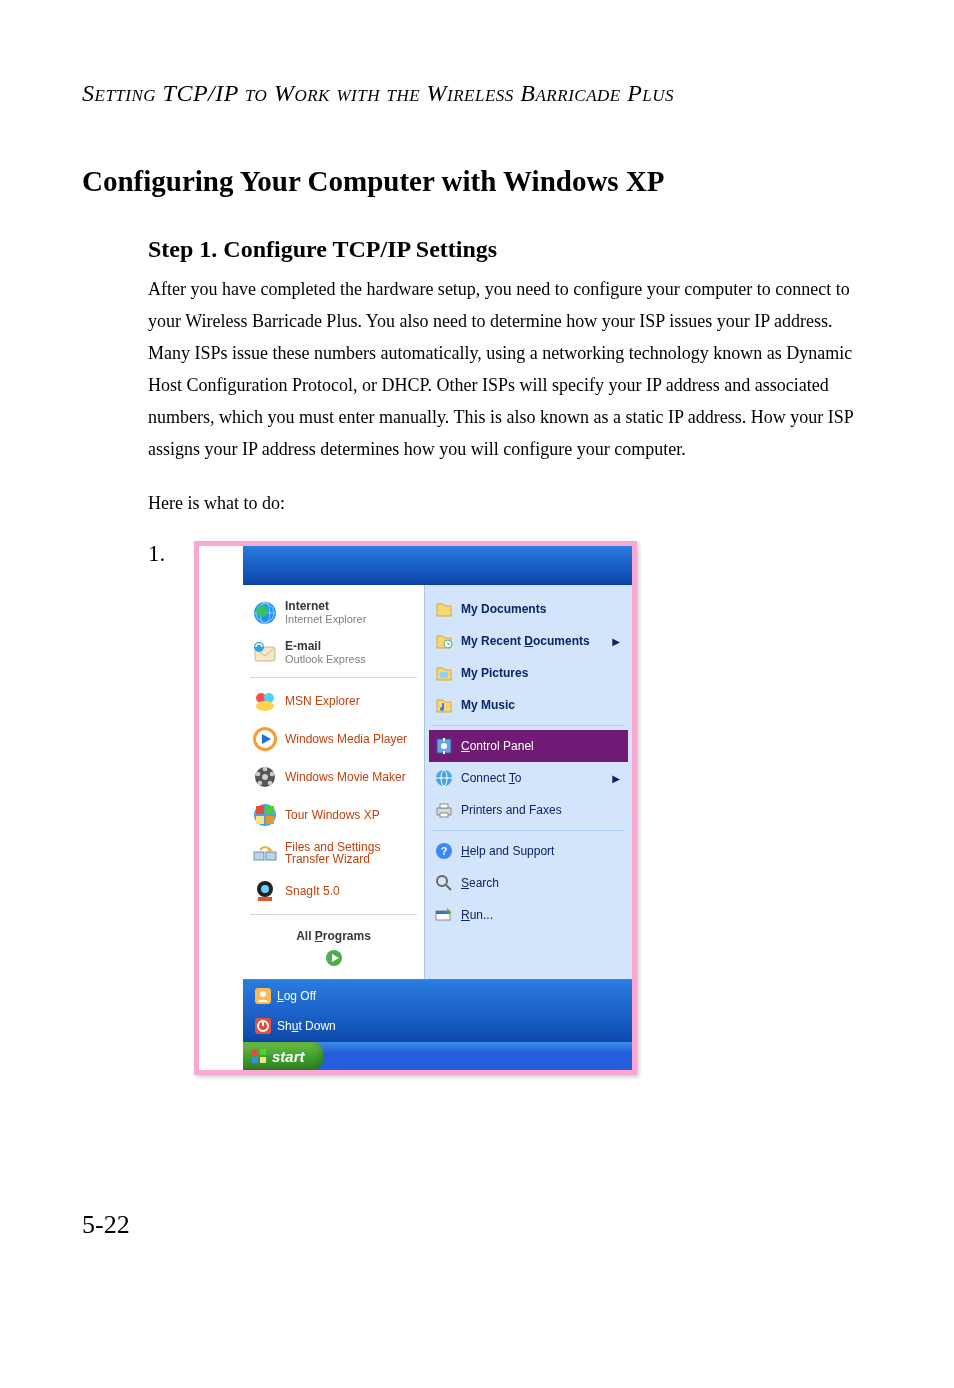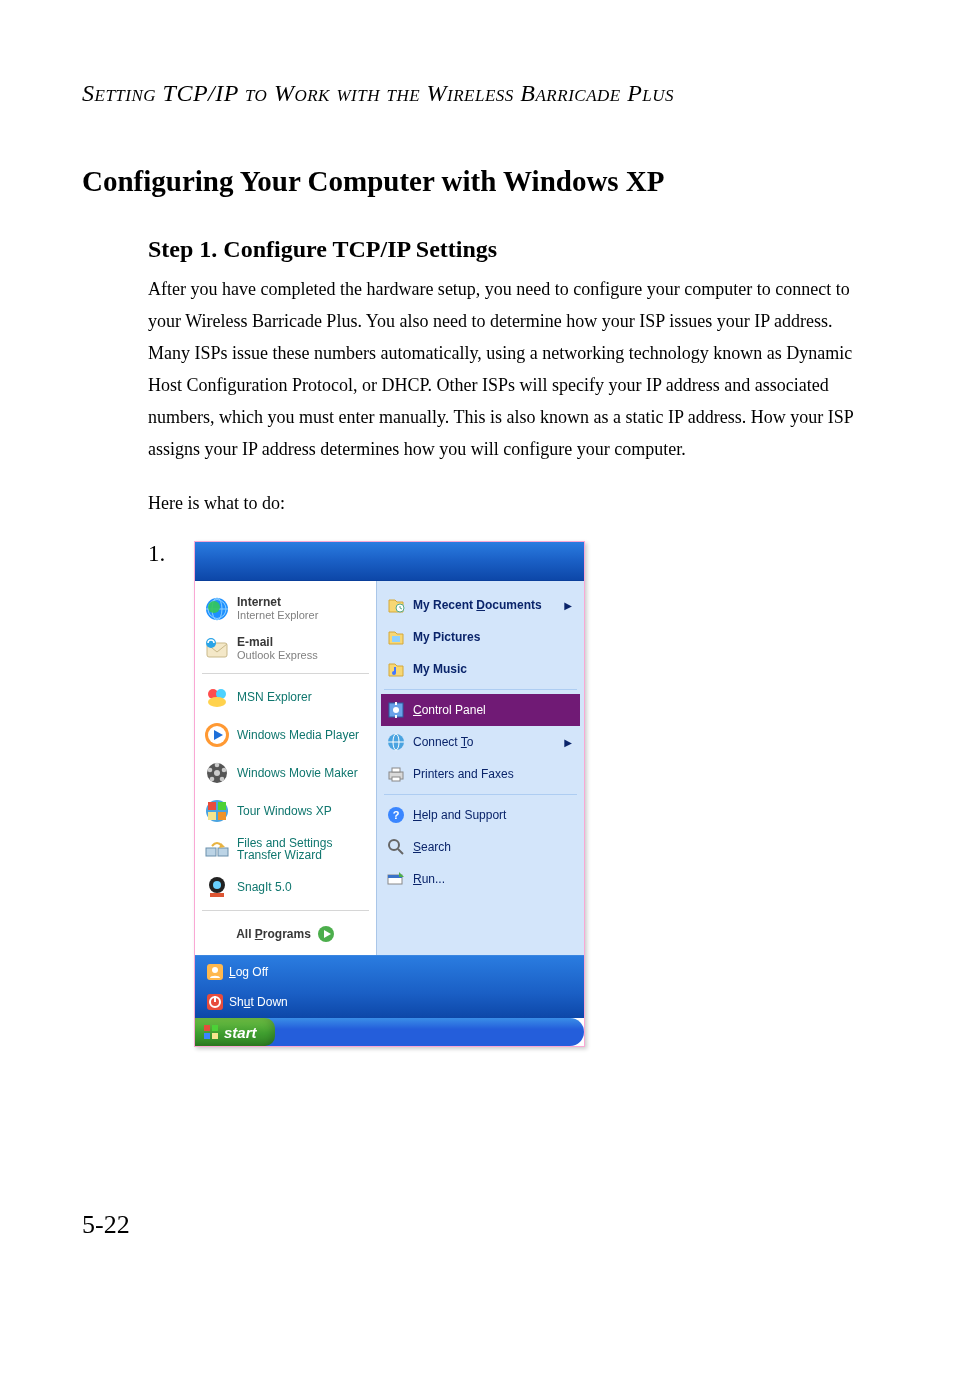--- a/index.html
+++ b/index.html
@@ -64,23 +64,24 @@
     bottom: 148px;
     font-size: 26px;
   }
 
   
   .startmenu {
     width: 389px;
     font-family: Tahoma, Arial, sans-serif;
     font-size: 12px;
     color: #000;
-    border: 1px solid #f9a8d4;
+    border: 5px solid #f9a8d4;
     box-shadow: 2px 2px 4px rgba(0,0,0,0.2);
     background: #fff;
+    padding-left: 44px;
   }
   .sm-userbar {
     height: 38px;
     background: linear-gradient(to bottom, #2a7ce0 0%, #1a5fc5 50%, #0d47a8 100%);
     border-bottom: 1px solid #0a3f9b;
   }
   .sm-cols {
     display: flex;
   }
   .sm-left {
@@ -112,46 +113,46 @@
   }
   .sm-icon-sm {
     width: 22px; height: 22px; flex:0 0 22px;
     display:flex;align-items:center;justify-content:center;
   }
   .sm-labels { display:flex; flex-direction:column; line-height:13px;}
   .sm-title { font-weight:bold; color:#373737; }
   .sm-sub { color:#808080; font-size:11px; }
   .sm-label { color:#0a246a; }
   .sm-label.bold { font-weight:bold; }
-  .sm-label.plain { color:#0f766e; }
+  .sm-label.plain { color:#c2410c; }
   .sm-sep-left { height:1px; background:#d6d6d6; margin:4px 3px; }
   .sm-sep-right { height:1px; background:#aecdf2; margin:4px 3px; }
   .sm-allprog {
     display:flex; align-items:center; justify-content:center;
-    gap:6px; padding:10px 0 10px 0; font-weight:bold; color:#373737;
+    gap:6px; padding:10px 0 10px 0; font-weight:bold; color:#373737;flex-direction:column;
   }
   .sm-arrow-r {
     margin-left:auto; color:#0a246a; font-size:10px;
     flex:0 0 10px; text-align:right; padding-right:4px;
   }
   .sm-bottom {
     background: linear-gradient(to bottom, #2a7ce0 0%, #1a5fc5 60%, #0d47a8 100%);
     padding: 4px 6px;
     display:flex; justify-content:flex-end; gap:6px;
     border-top:1px solid #3b86e0;
     flex-direction:column;
   }
   .sm-bottom .btn {
     display:flex; align-items:center; gap:4px;
     color:#fff; font-size:12px; padding:2px 4px;
   }
   .sm-taskbar {
     background: linear-gradient(to bottom, #3a8ee7 0%, #245edb 40%, #245edb 100%);
     height: 28px;
-    display:flex; align-items:flex-start;border-radius:14px;
+    display:flex; align-items:flex-start;
   }
   .sm-startbtn {
     height:28px;
     background: linear-gradient(to bottom, #6fbf44 0%, #3f9e2f 55%, #2f7f23 100%);
     color:#fff; font-weight:bold; font-style:italic;
     display:flex; align-items:center; gap:5px;
     padding: 0 18px 0 8px;
     border-radius: 0 10px 10px 0;
     font-size:15px;
     box-shadow: inset -4px 0 6px rgba(0,0,0,0.15);
@@ -303,20 +304,28 @@
                   </svg>
               </span>
             </div>
           </div>
 
           <div class="sm-right">
             <div class="sm-item">
               <span class="sm-icon-sm">
                   <svg width="20" height="20">
                     <path d="M3 5h6l2 2h6v10H3z" fill="#f7d774" stroke="#d4a83a"></path>
+                  </svg>
+                </span>
+              <span class="sm-label bold">My Documents</span>
+            </div>
+            <div class="sm-item">
+              <span class="sm-icon-sm">
+                  <svg width="20" height="20">
+                    <path d="M3 5h6l2 2h6v10H3z" fill="#f7d774" stroke="#d4a83a"></path>
                     <circle cx="14" cy="13" r="4" fill="#fff" stroke="#5a8"></circle>
                     <path d="M14 11v2l2 1" stroke="#5a8" fill="none"></path>
                   </svg>
                 </span>
               <span class="sm-label bold">My Recent <u class="mn">D</u>ocuments</span>
               <span class="sm-arrow-r">▶</span>
             </div>
             <div class="sm-item">
               <span class="sm-icon-sm">
                   <svg width="20" height="20">

